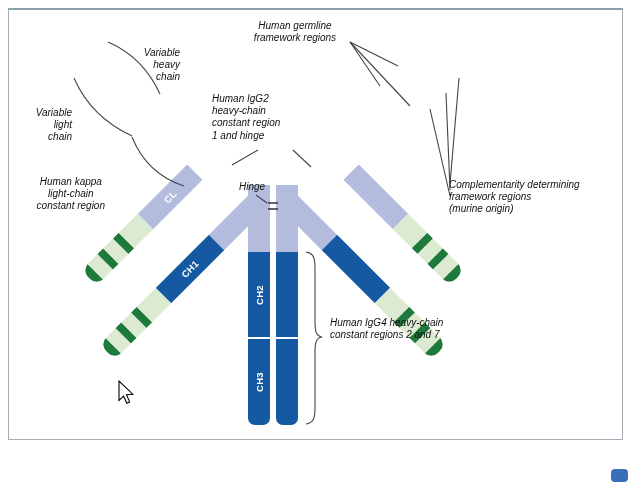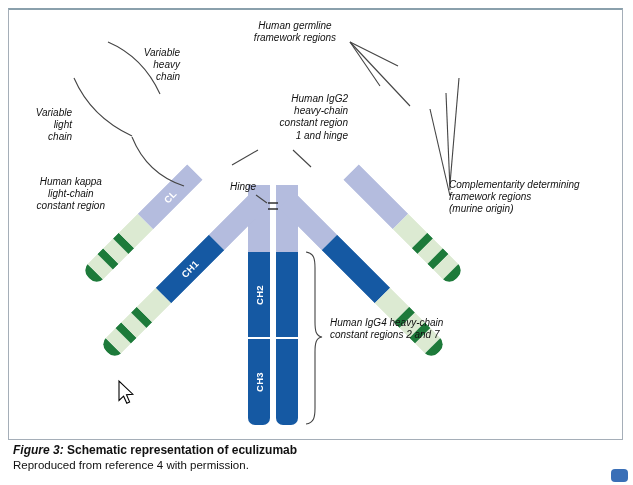--- a/index.html
+++ b/index.html
@@ -135,33 +135,27 @@
 heavy
 chain</div>
   <div class="ann" style="right:561px;top:107px;text-align:right">Variable
 light
 chain</div>
   <div class="ann" style="right:528px;top:176px;text-align:center">Human kappa
 light-chain
 constant region</div>
   <div class="ann" style="left:213px;top:20px;width:164px;text-align:center">Human germline
 framework regions</div>
-  <div class="ann" style="left:212px;top:93px;width:136px;text-align:right">Human IgG2
+  <div class="ann" style="left:212px;top:93px;width:136px;text-align:left">Human IgG2
 heavy-chain
 constant region
 1 and hinge</div>
-  <div class="ann" style="left:230px;top:181px">Hinge</div>
+  <div class="ann" style="left:239px;top:181px">Hinge</div>
   <div class="ann" style="left:449px;top:179px">Complementarity determining
 framework regions
 (murine origin)</div>
   <div class="ann" style="left:330px;top:317px">Human IgG4 heavy-chain
 constant regions 2 and 7</div>
 
-  <div class="caption">
-    <div class="line1">
-      <span class="prefix">Figure 3:</span><span> Schematic representation of eculizumab</span>
-    </div>
-    <div class="line2">Reproduced from reference 4 with permission.</div>
-  </div>
 
   <div class="scroll-thumb"></div>
 
 </div>
 
 </body></html>

